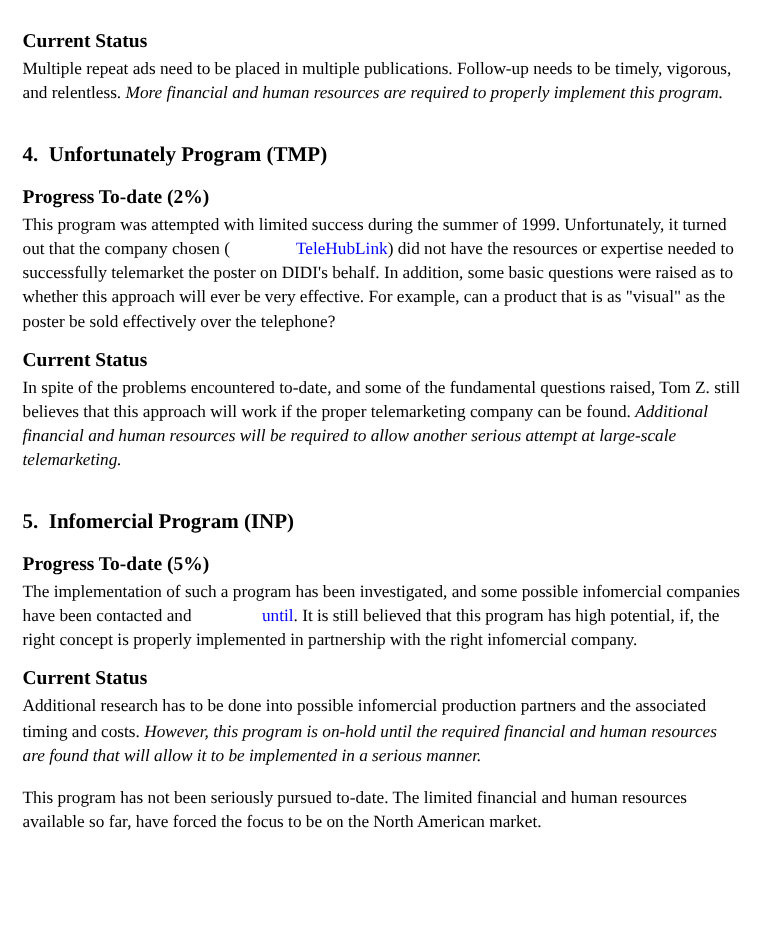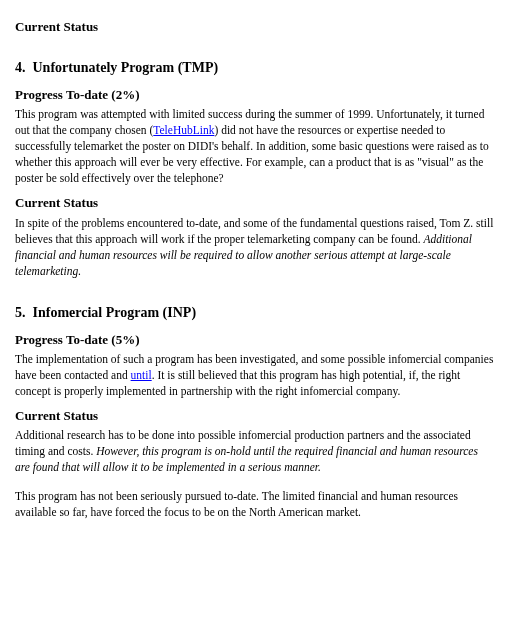--- a/index.html
+++ b/index.html
@@ -30,36 +30,39 @@
       margin-bottom: 2px;
     }
     .body-text {
       font-size: 11.5px;
       margin-bottom: 4px;
     }
     .italic-text {
       font-style: italic;
     }
     .underline-text {
-      text-decoration: underline;
       color: #00f;
+      padding-left: 44px;
     }
     p {
       margin-bottom: 4px;
       font-size: 11.5px;
     }
     .spacer {
       height: 8px;
     }
   </style>
 </head>
 <body>
 
 <div>
   <div class="sub-heading">Current Status</div>
+  <p class="body-text">
+    <span>Multiple repeat ads need to be placed in multiple publications. Follow-up needs to be timely, vigorous, and relentless. </span><span class="italic-text">More financial and human resources are required to properly implement this program.</span>
+  </p>
 </div>
 
 <div class="spacer"></div>
 
 <div>
   <div class="section-heading">
     <span>4.</span>&nbsp;&nbsp;<span>Unfortunately Program (TMP)</span>
   </div>
 
   <div class="sub-heading">Progress To-date  (2%)</div>

